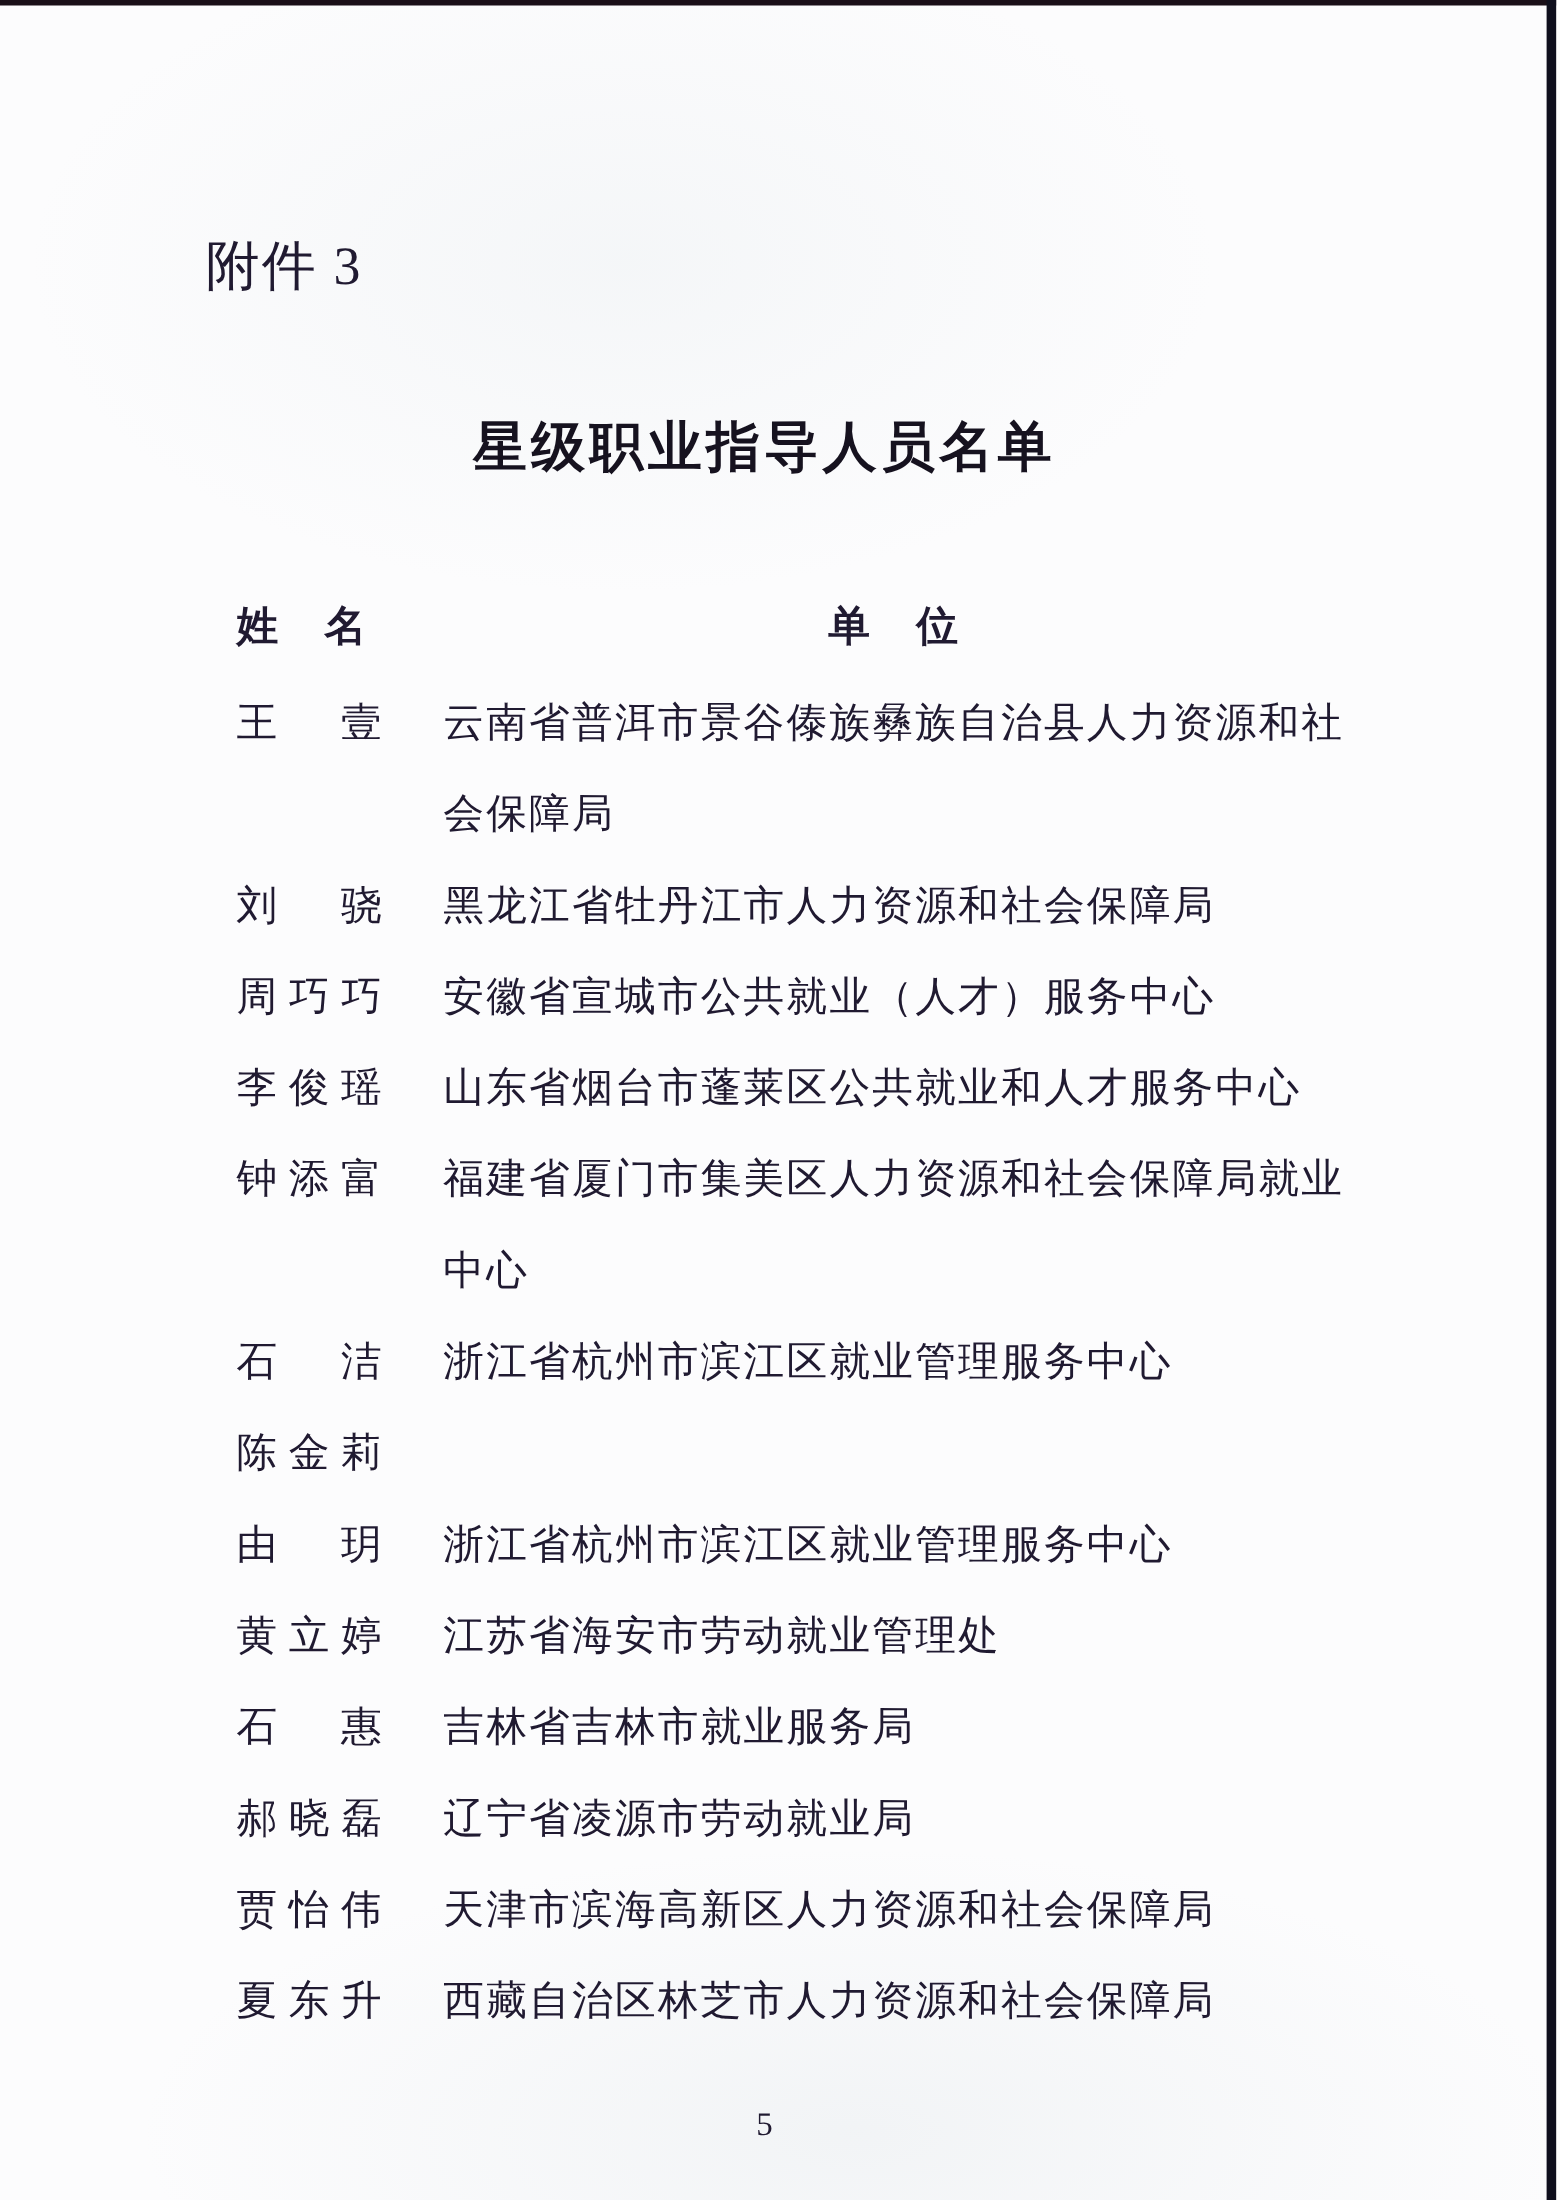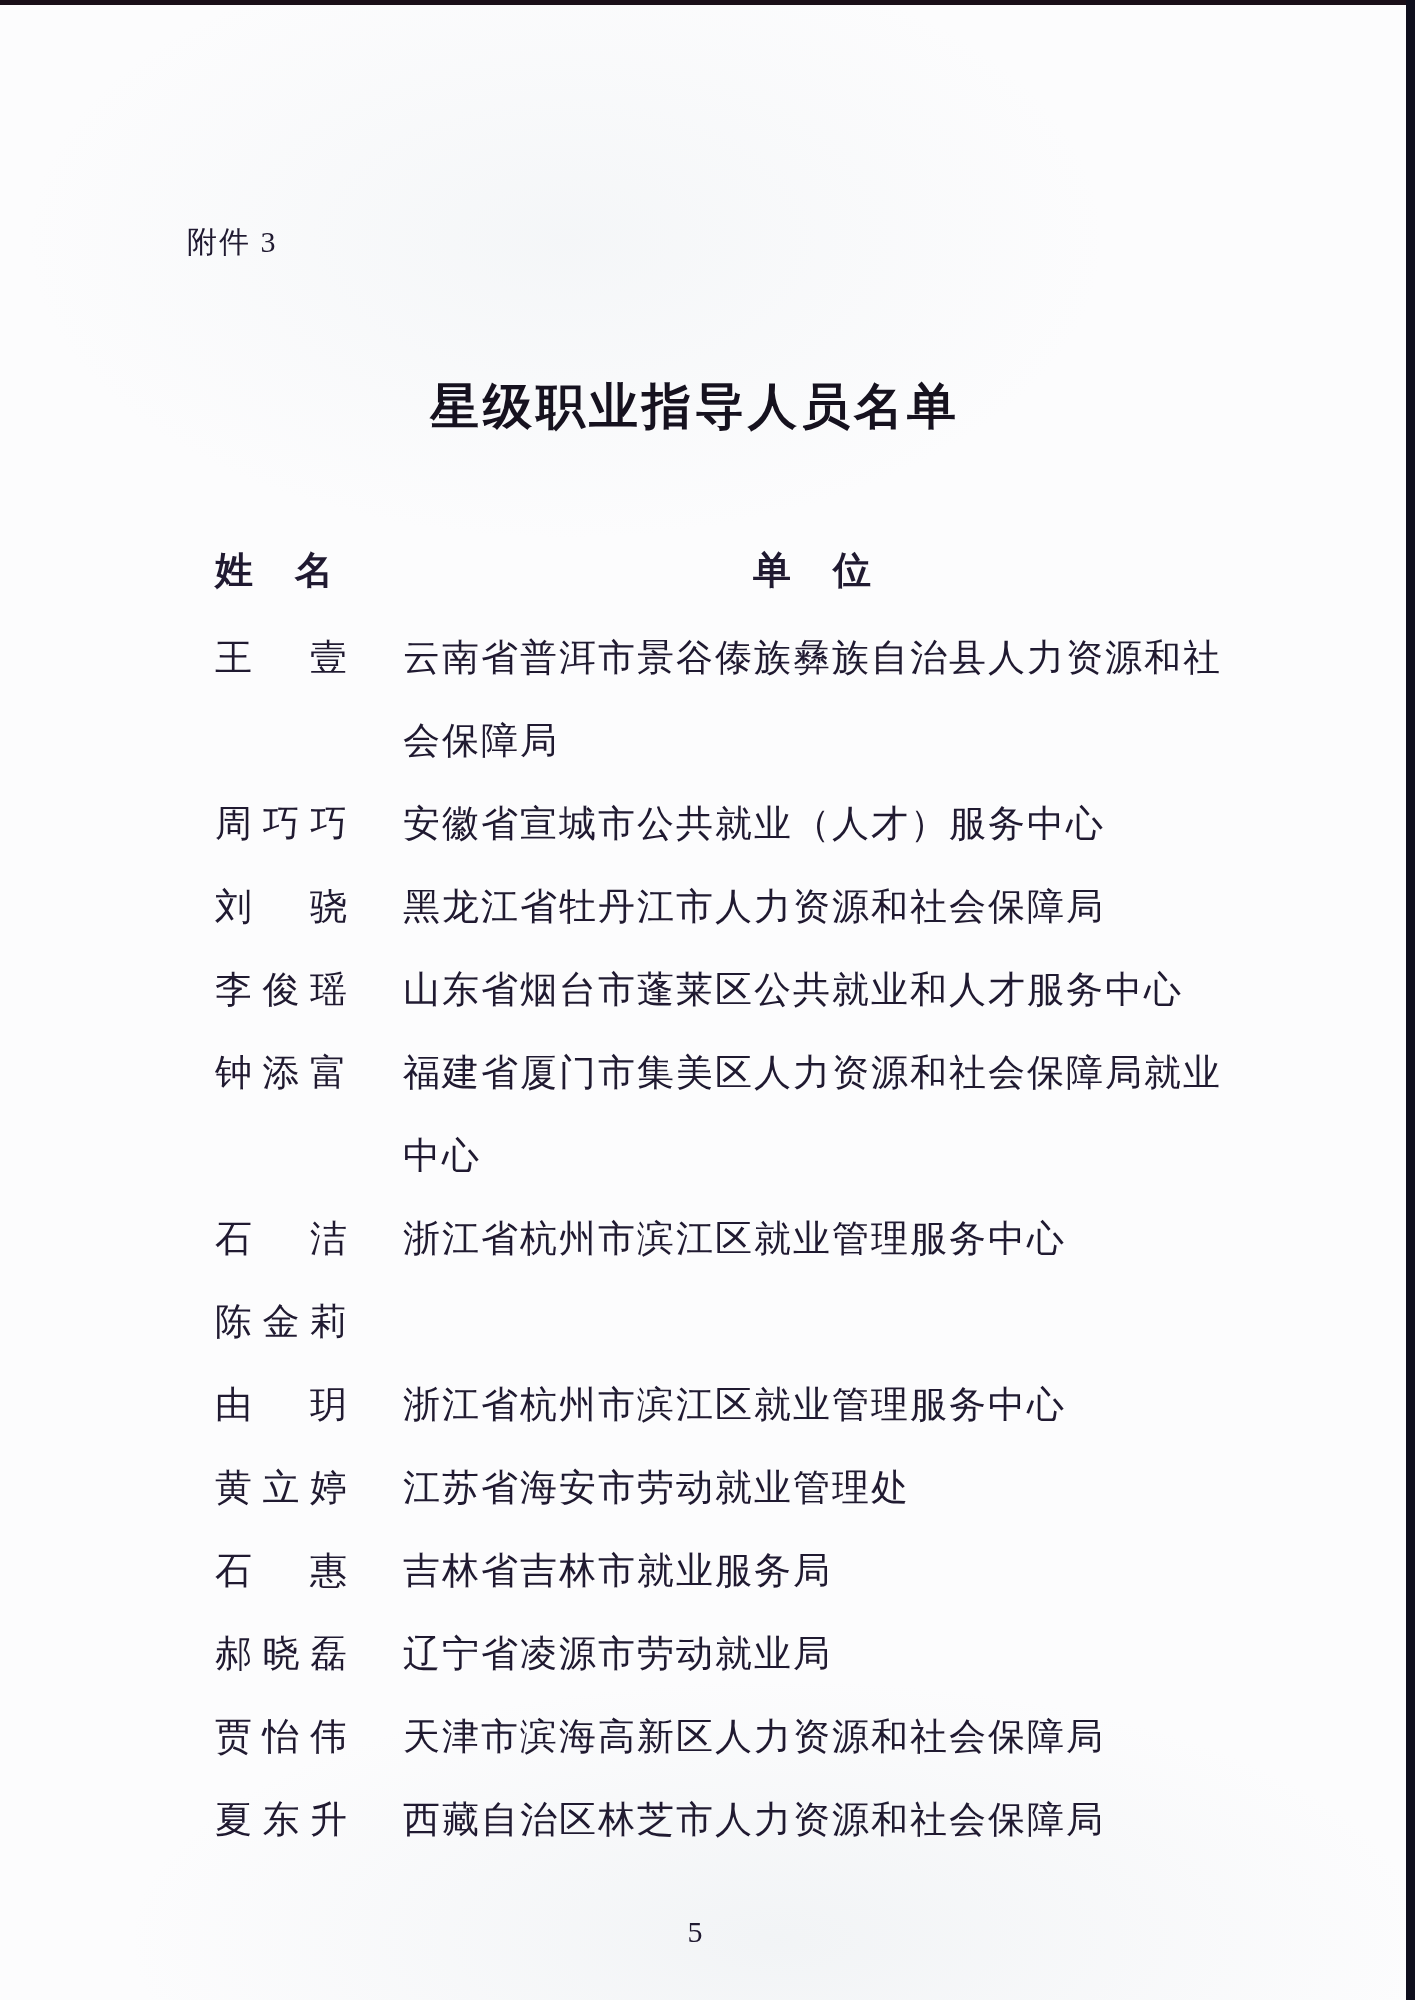--- a/index.html
+++ b/index.html
@@ -19,21 +19,21 @@
   .edge-top {
     position: absolute; top: 0; left: 0; width: 100%; height: 5px;
     background: #1a0f18;
   }
   .edge-right {
     position: absolute; top: 0; right: 0; width: 9px; height: 100%;
     background: #0f0f1d;
   }
   .attachment {
     position: absolute; left: 187px; top: 220px;
-    font-size: 30px; line-height: 44px; letter-spacing: 2px;
+    font-size: 49px; line-height: 44px; letter-spacing: 2px;
   }
   .title {
     position: absolute; left: 0; top: 374px; width: 1390px;
     text-align: center;
     font-size: 49px; line-height: 66px;
     font-weight: bold; letter-spacing: 4px;
     color: #16121f;
   }
   .table-header {
     position: absolute; left: 0; top: 549px; width: 1390px;
@@ -82,26 +82,26 @@
     <div class="th-unit">单位</div>
   </div>
 
   <div class="rows">
     <div class="row">
       <div class="row-name">王壹</div>
       <div class="row-unit">云南省普洱市景谷傣族彝族自治县人力资源和社
 会保障局</div>
     </div>
     <div class="row">
+      <div class="row-name">刘骁</div>
+      <div class="row-unit">黑龙江省牡丹江市人力资源和社会保障局</div>
+    </div>
+    <div class="row">
       <div class="row-name">周巧巧</div>
       <div class="row-unit">安徽省宣城市公共就业（人才）服务中心</div>
-    </div>
-    <div class="row">
-      <div class="row-name">刘骁</div>
-      <div class="row-unit">黑龙江省牡丹江市人力资源和社会保障局</div>
     </div>
     <div class="row">
       <div class="row-name">李俊瑶</div>
       <div class="row-unit">山东省烟台市蓬莱区公共就业和人才服务中心</div>
     </div>
     <div class="row">
       <div class="row-name">钟添富</div>
       <div class="row-unit">福建省厦门市集美区人力资源和社会保障局就业
 中心</div>
     </div>

